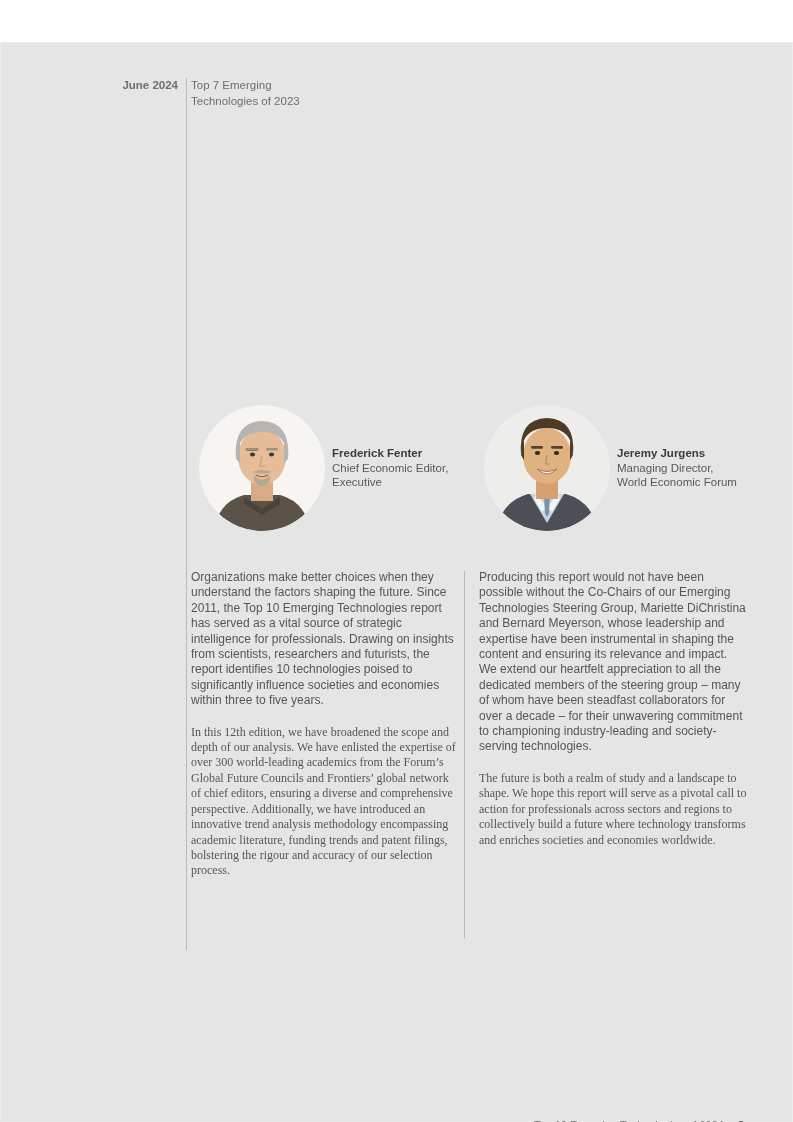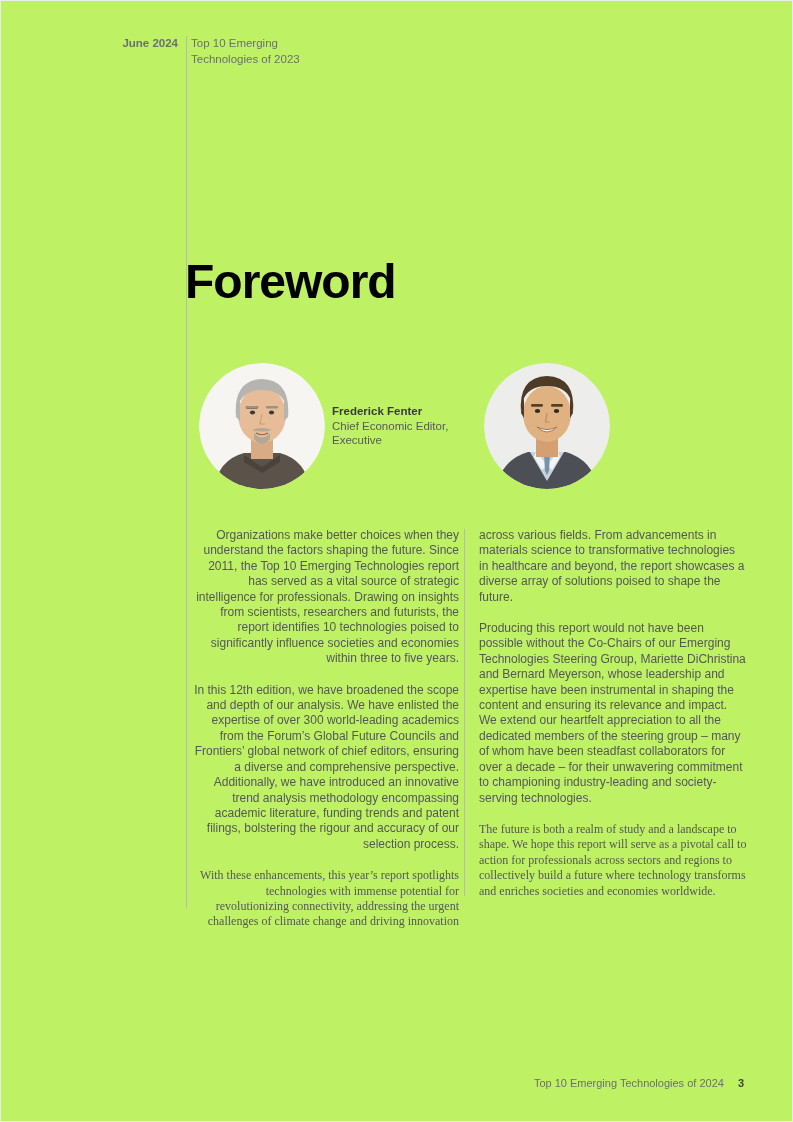--- a/index.html
+++ b/index.html
@@ -4,23 +4,24 @@
 <style>
   html, body { margin: 0; padding: 0; background: #ffffff; }
   body {
     width: 793px; height: 1122px;
     position: relative;
     font-family: "Liberation Sans", sans-serif;
     overflow: hidden;
   }
   .page {
     position: absolute; inset: 0;
-    background: #bef264;
+    background: #e5e5e5;
     border: 1px solid #ececec;
     box-sizing: border-box;
+    margin-top: 42px;
   }
 
   
   .margin-rule {
     position: absolute;
     left: 185px; top: 35px;
     width: 1px; height: 872px;
     background: #b7b9bb;
   }
 
@@ -56,21 +57,21 @@
     width: 126px; height: 126px; border-radius: 50%;
     overflow: hidden; flex: 0 0 auto;
   }
   .avatar svg { display: block; width: 126px; height: 126px; }
   .author-text { font-size: 11.5px; line-height: 14.5px; color: #58595b; }
   .author-name { font-weight: 700; color: #3a3a3c; }
 
   
   .columns { position: absolute; left: 190px; top: 527px; width: 556px; }
   .col { position: absolute; top: 0; width: 268px; font-size: 12px; line-height: 15.4px; color: #565659; }
-  .col-left { left: 0; text-align: right; }
+  .col-left { left: 0; }
   .col-right { left: 288px; }
   .col p { margin: 0 0 16px 0; }
   .col p:last-child { margin-bottom: 0; font-family: Liberation Serif, serif; }
   .col-divider {
     position: absolute; left: 273px; top: 1px;
     width: 1px; height: 367px;
     background: #b7b9bb;
   }
 
   
@@ -83,25 +84,24 @@
 </style>
 </head>
 <body>
 
 <div class="page">
 
   <div class="margin-rule"></div>
 
   <div class="header-date">June 2024</div>
   <div class="header-title">
-    <div>Top 10 Emerging</div>
+    <div>Top 7 Emerging</div>
     <div>Technologies of 2023</div>
   </div>
 
-  <h1 class="page-title">Foreword</h1>
 
   <div class="author author-1">
     <div class="avatar">
       <svg viewBox="0 0 126 126" xmlns="http://www.w3.org/2000/svg">
         <defs>
             <clipPath id="c1">
               <circle cx="63" cy="63" r="63"></circle>
             </clipPath>
           </defs>
         <g clip-path="url(#c1)">
@@ -154,31 +154,34 @@
           <path d="M89 50 Q88 40 86 35 L86 55 Z" fill="#4e3b26"></path>
           <rect x="47" y="41" width="12" height="2.8" rx="1.4" fill="#54412c"></rect>
           <rect x="67" y="41" width="12" height="2.8" rx="1.4" fill="#54412c"></rect>
           <ellipse cx="53.5" cy="48" rx="2.7" ry="2" fill="#2f2b26"></ellipse>
           <ellipse cx="72.5" cy="48" rx="2.7" ry="2" fill="#2f2b26"></ellipse>
           <path d="M63 50 L61.5 59 L65.5 59" stroke="#c08a5c" stroke-width="1.2" fill="none"></path>
           <path d="M53 64 Q63 74 73 64 Q63 69 53 64 Z" fill="#ffffff" stroke="#a8764f" stroke-width="1"></path>
         </g>
       </svg>
     </div>
+    <div class="author-text">
+      <div class="author-name">Jeremy Jurgens</div>
+      <div>Managing Director,</div>
+      <div>World Economic Forum</div>
+    </div>
   </div>
 
   <div class="columns">
     <div class="col col-left">
       <p>Organizations make better choices when they understand the factors shaping the future. Since 2011, the Top 10 Emerging Technologies report has served as a vital source of strategic intelligence for professionals. Drawing on insights from scientists, researchers and futurists, the report identifies 10 technologies poised to significantly influence societies and economies within three to five years.</p>
       <p>In this 12th edition, we have broadened the scope and depth of our analysis. We have enlisted the expertise of over 300 world-leading academics from the Forum’s Global Future Councils and Frontiers’ global network of chief editors, ensuring a diverse and comprehensive perspective. Additionally, we have introduced an innovative trend analysis methodology encompassing academic literature, funding trends and patent filings, bolstering the rigour and accuracy of our selection process.</p>
-      <p>With these enhancements, this year’s report spotlights technologies with immense potential for revolutionizing connectivity, addressing the urgent challenges of climate change and driving innovation</p>
     </div>
     <div class="col-divider"></div>
     <div class="col col-right">
-      <p>across various fields. From advancements in materials science to transformative technologies in healthcare and beyond, the report showcases a diverse array of solutions poised to shape the future.</p>
       <p>Producing this report would not have been possible without the Co-Chairs of our Emerging Technologies Steering Group, Mariette DiChristina and Bernard Meyerson, whose leadership and expertise have been instrumental in shaping the content and ensuring its relevance and impact. We extend our heartfelt appreciation to all the dedicated members of the steering group – many of whom have been steadfast collaborators for over a decade – for their unwavering commitment to championing industry-leading and society-serving technologies.</p>
       <p>The future is both a realm of study and a landscape to shape. We hope this report will serve as a pivotal call to action for professionals across sectors and regions to collectively build a future where technology transforms and enriches societies and economies worldwide.</p>
     </div>
   </div>
 
   <div class="footer">
     <span class="footer-title">Top 10 Emerging Technologies of 2024</span>
     <span class="footer-page">3</span>
   </div>
 

